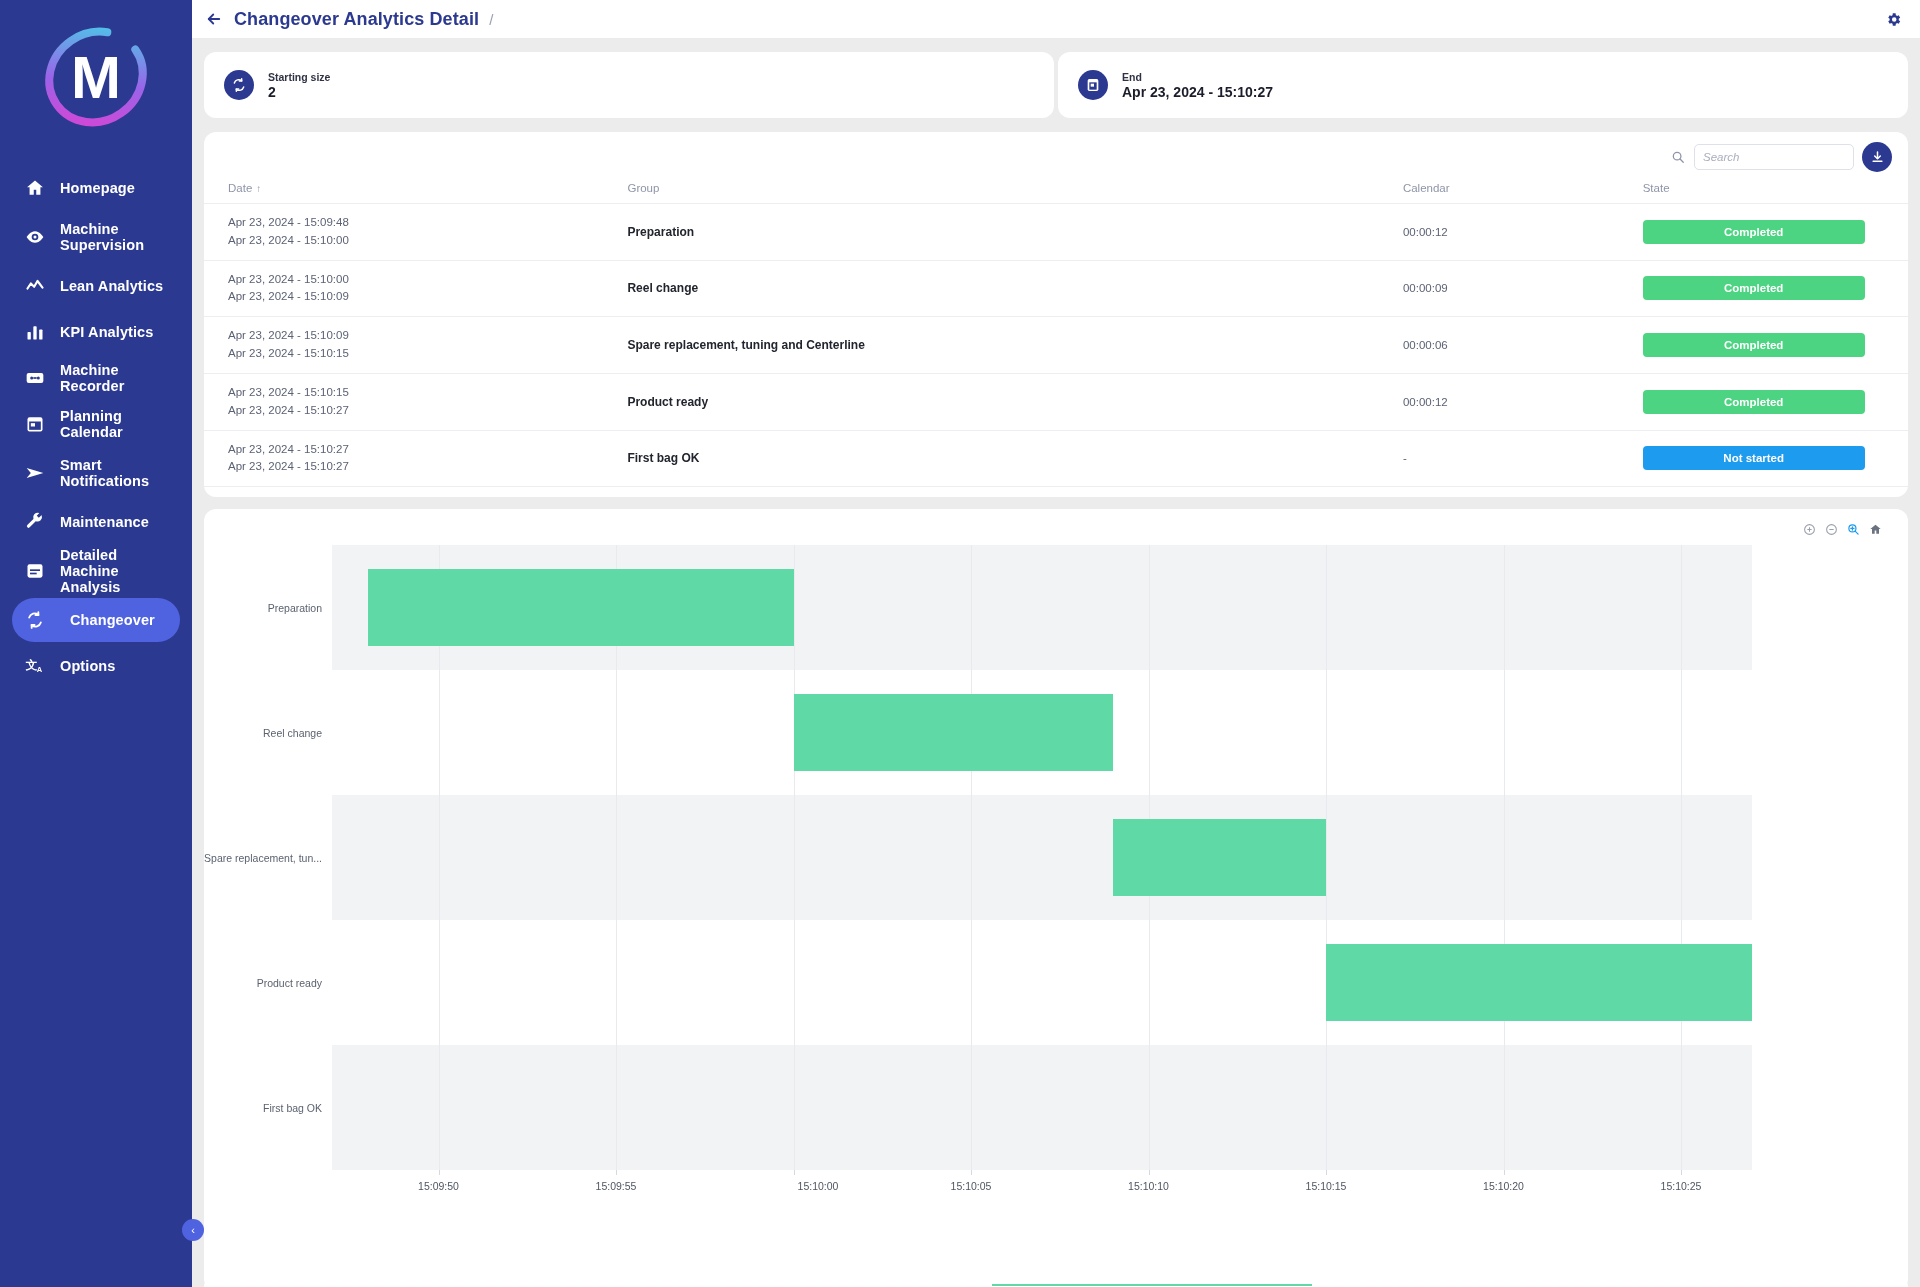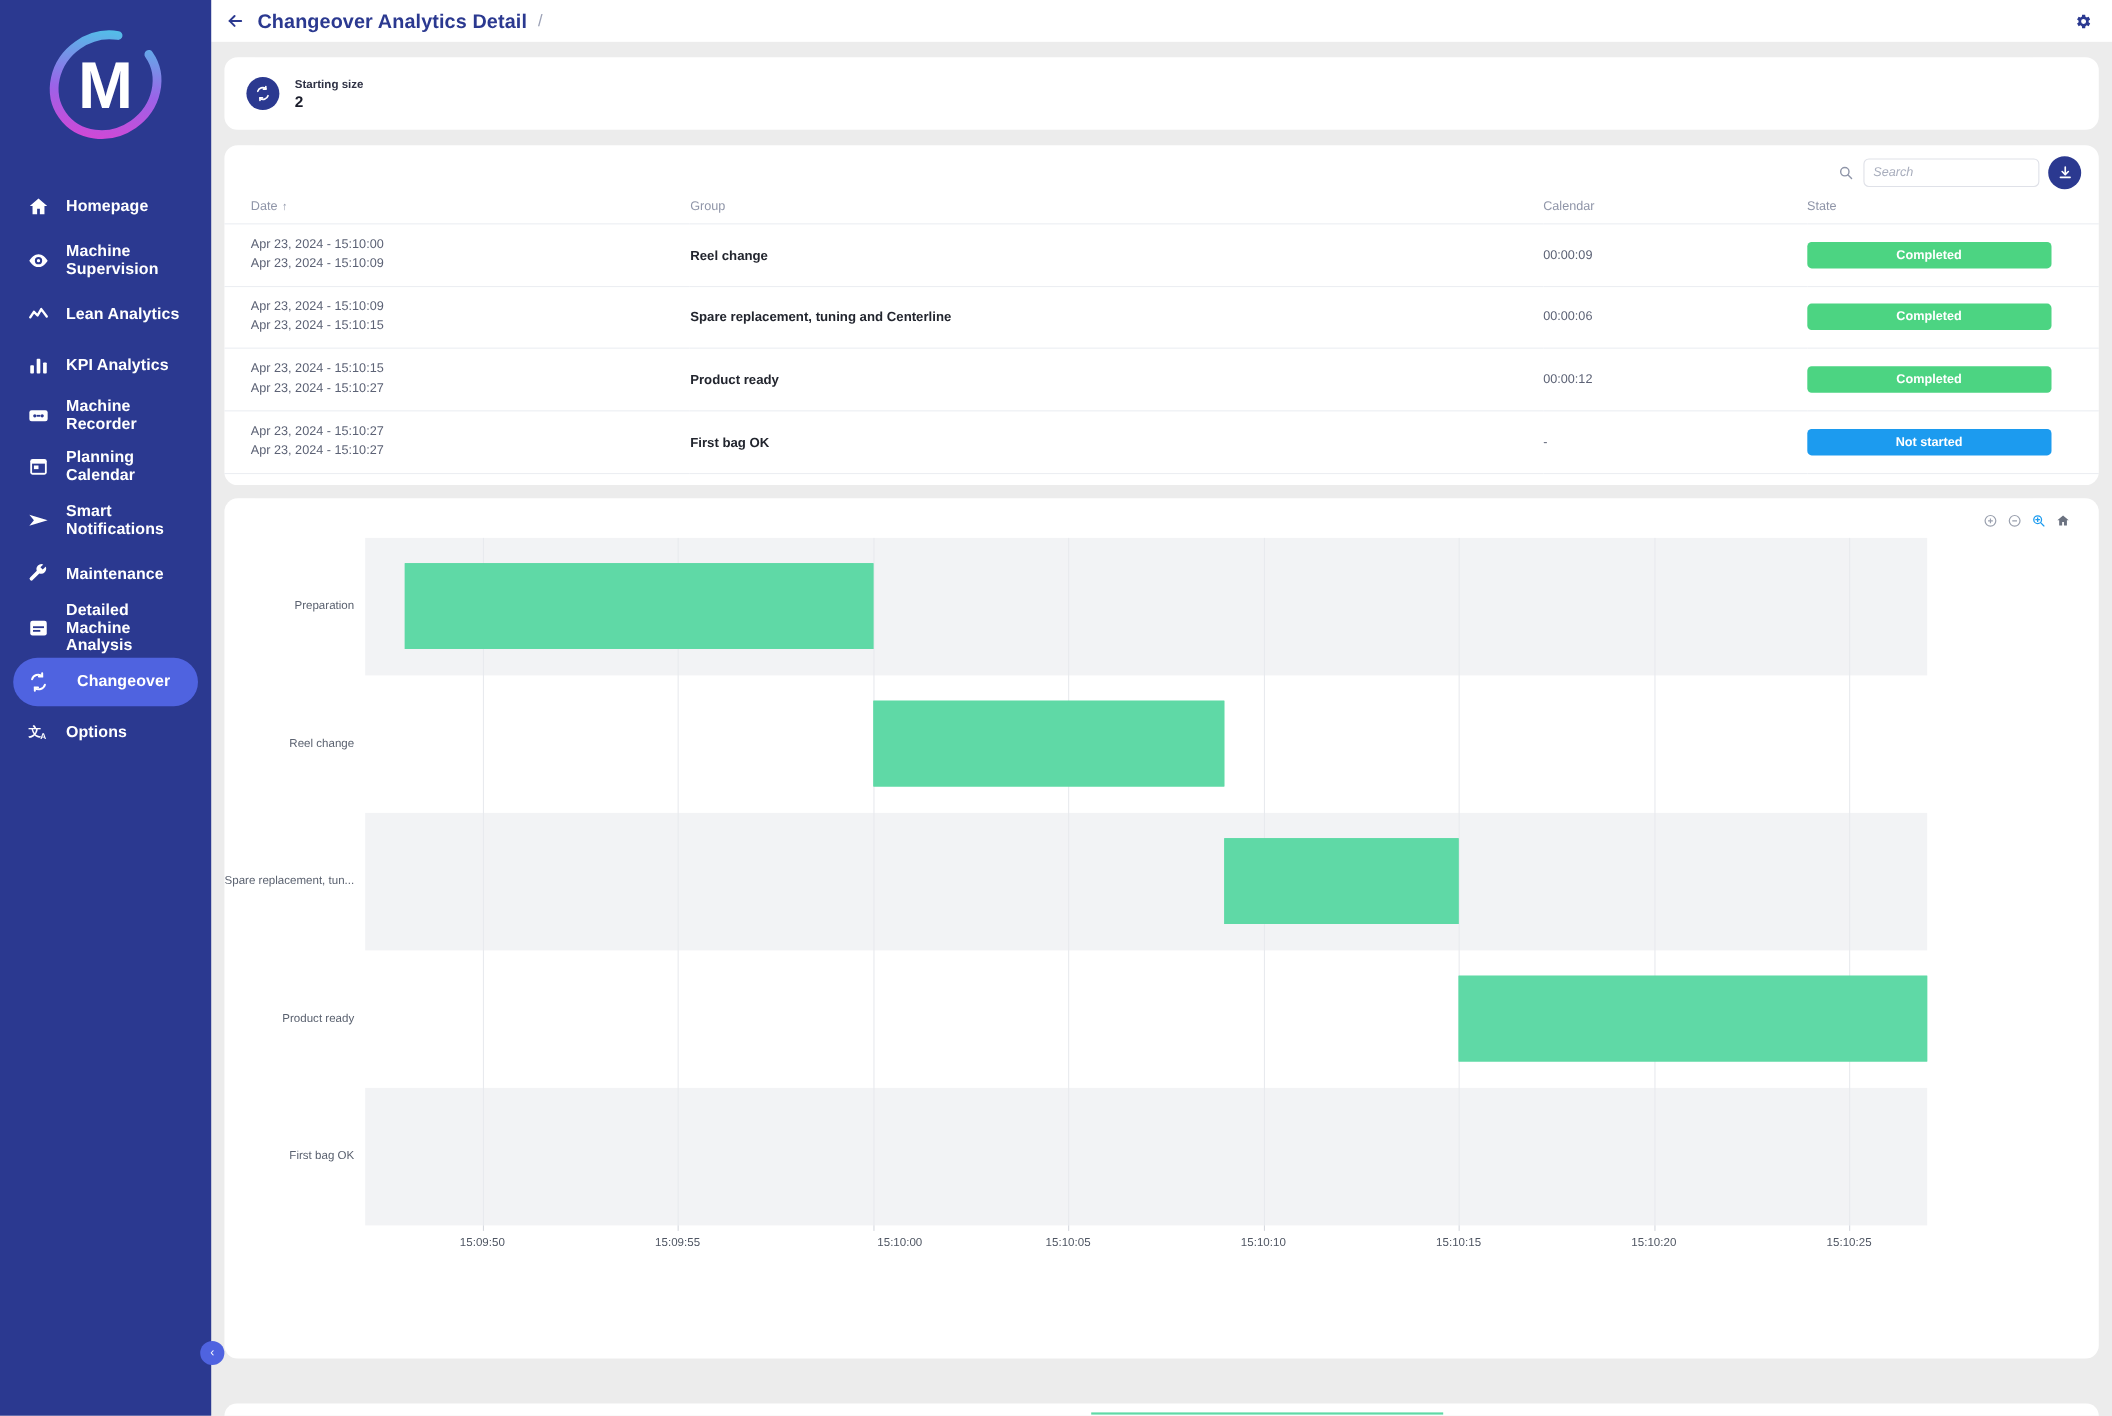--- a/index.html
+++ b/index.html
@@ -413,20 +413,33 @@
           </svg>
       </span>
       <span class="kpi-text">
         <span class="kpi-label">Starting size</span>
         <span class="kpi-value">2</span>
       </span>
     </div>
 
 
 
+    <div class="kpi-card">
+      <span class="kpi-icon">
+        <svg width="16" height="16" viewBox="0 0 24 24" fill="#fff">
+            <rect x="4" y="3" width="16" height="18" rx="2.5"></rect>
+            <rect x="6.5" y="8" width="11" height="11" fill="#2B3990"></rect>
+            <rect x="8.5" y="10" width="5" height="4.5" fill="#fff"></rect>
+          </svg>
+      </span>
+      <span class="kpi-text">
+        <span class="kpi-label">End</span>
+        <span class="kpi-value">Apr 23, 2024 - 15:10:27</span>
+      </span>
+    </div>
 
   </div>
 
   <div id="table-panel">
 
     <div id="table-tools">
       <span id="search-icon">
         <svg width="14" height="14" viewBox="0 0 24 24" fill="none" stroke="#8f95a8" stroke-width="2.2" stroke-linecap="round">
             <circle cx="10.5" cy="10.5" r="6.5"></circle>
             <path d="M15.5 15.5L21 21"></path>
@@ -448,20 +461,31 @@
           <th class="col-date">
             <span>Date</span><span class="sort-arrow">↑</span>
           </th>
           <th class="col-group">Group</th>
           <th class="col-dur">Calendar</th>
           <th class="col-state">State</th>
         </tr>
       </thead>
       <tbody>
 
+        <tr>
+          <td class="col-date">
+            <div class="date-line">Apr 23, 2024 - 15:09:48</div>
+            <div class="date-line">Apr 23, 2024 - 15:10:00</div>
+          </td>
+          <td class="col-group group-cell">Preparation</td>
+          <td class="col-dur dur-cell">00:00:12</td>
+          <td class="col-state">
+            <span class="badge completed">Completed</span>
+          </td>
+        </tr>
 
         <tr>
           <td class="col-date">
             <div class="date-line">Apr 23, 2024 - 15:10:00</div>
             <div class="date-line">Apr 23, 2024 - 15:10:09</div>
           </td>
           <td class="col-group group-cell">Reel change</td>
           <td class="col-dur dur-cell">00:00:09</td>
           <td class="col-state">
             <span class="badge completed">Completed</span>

